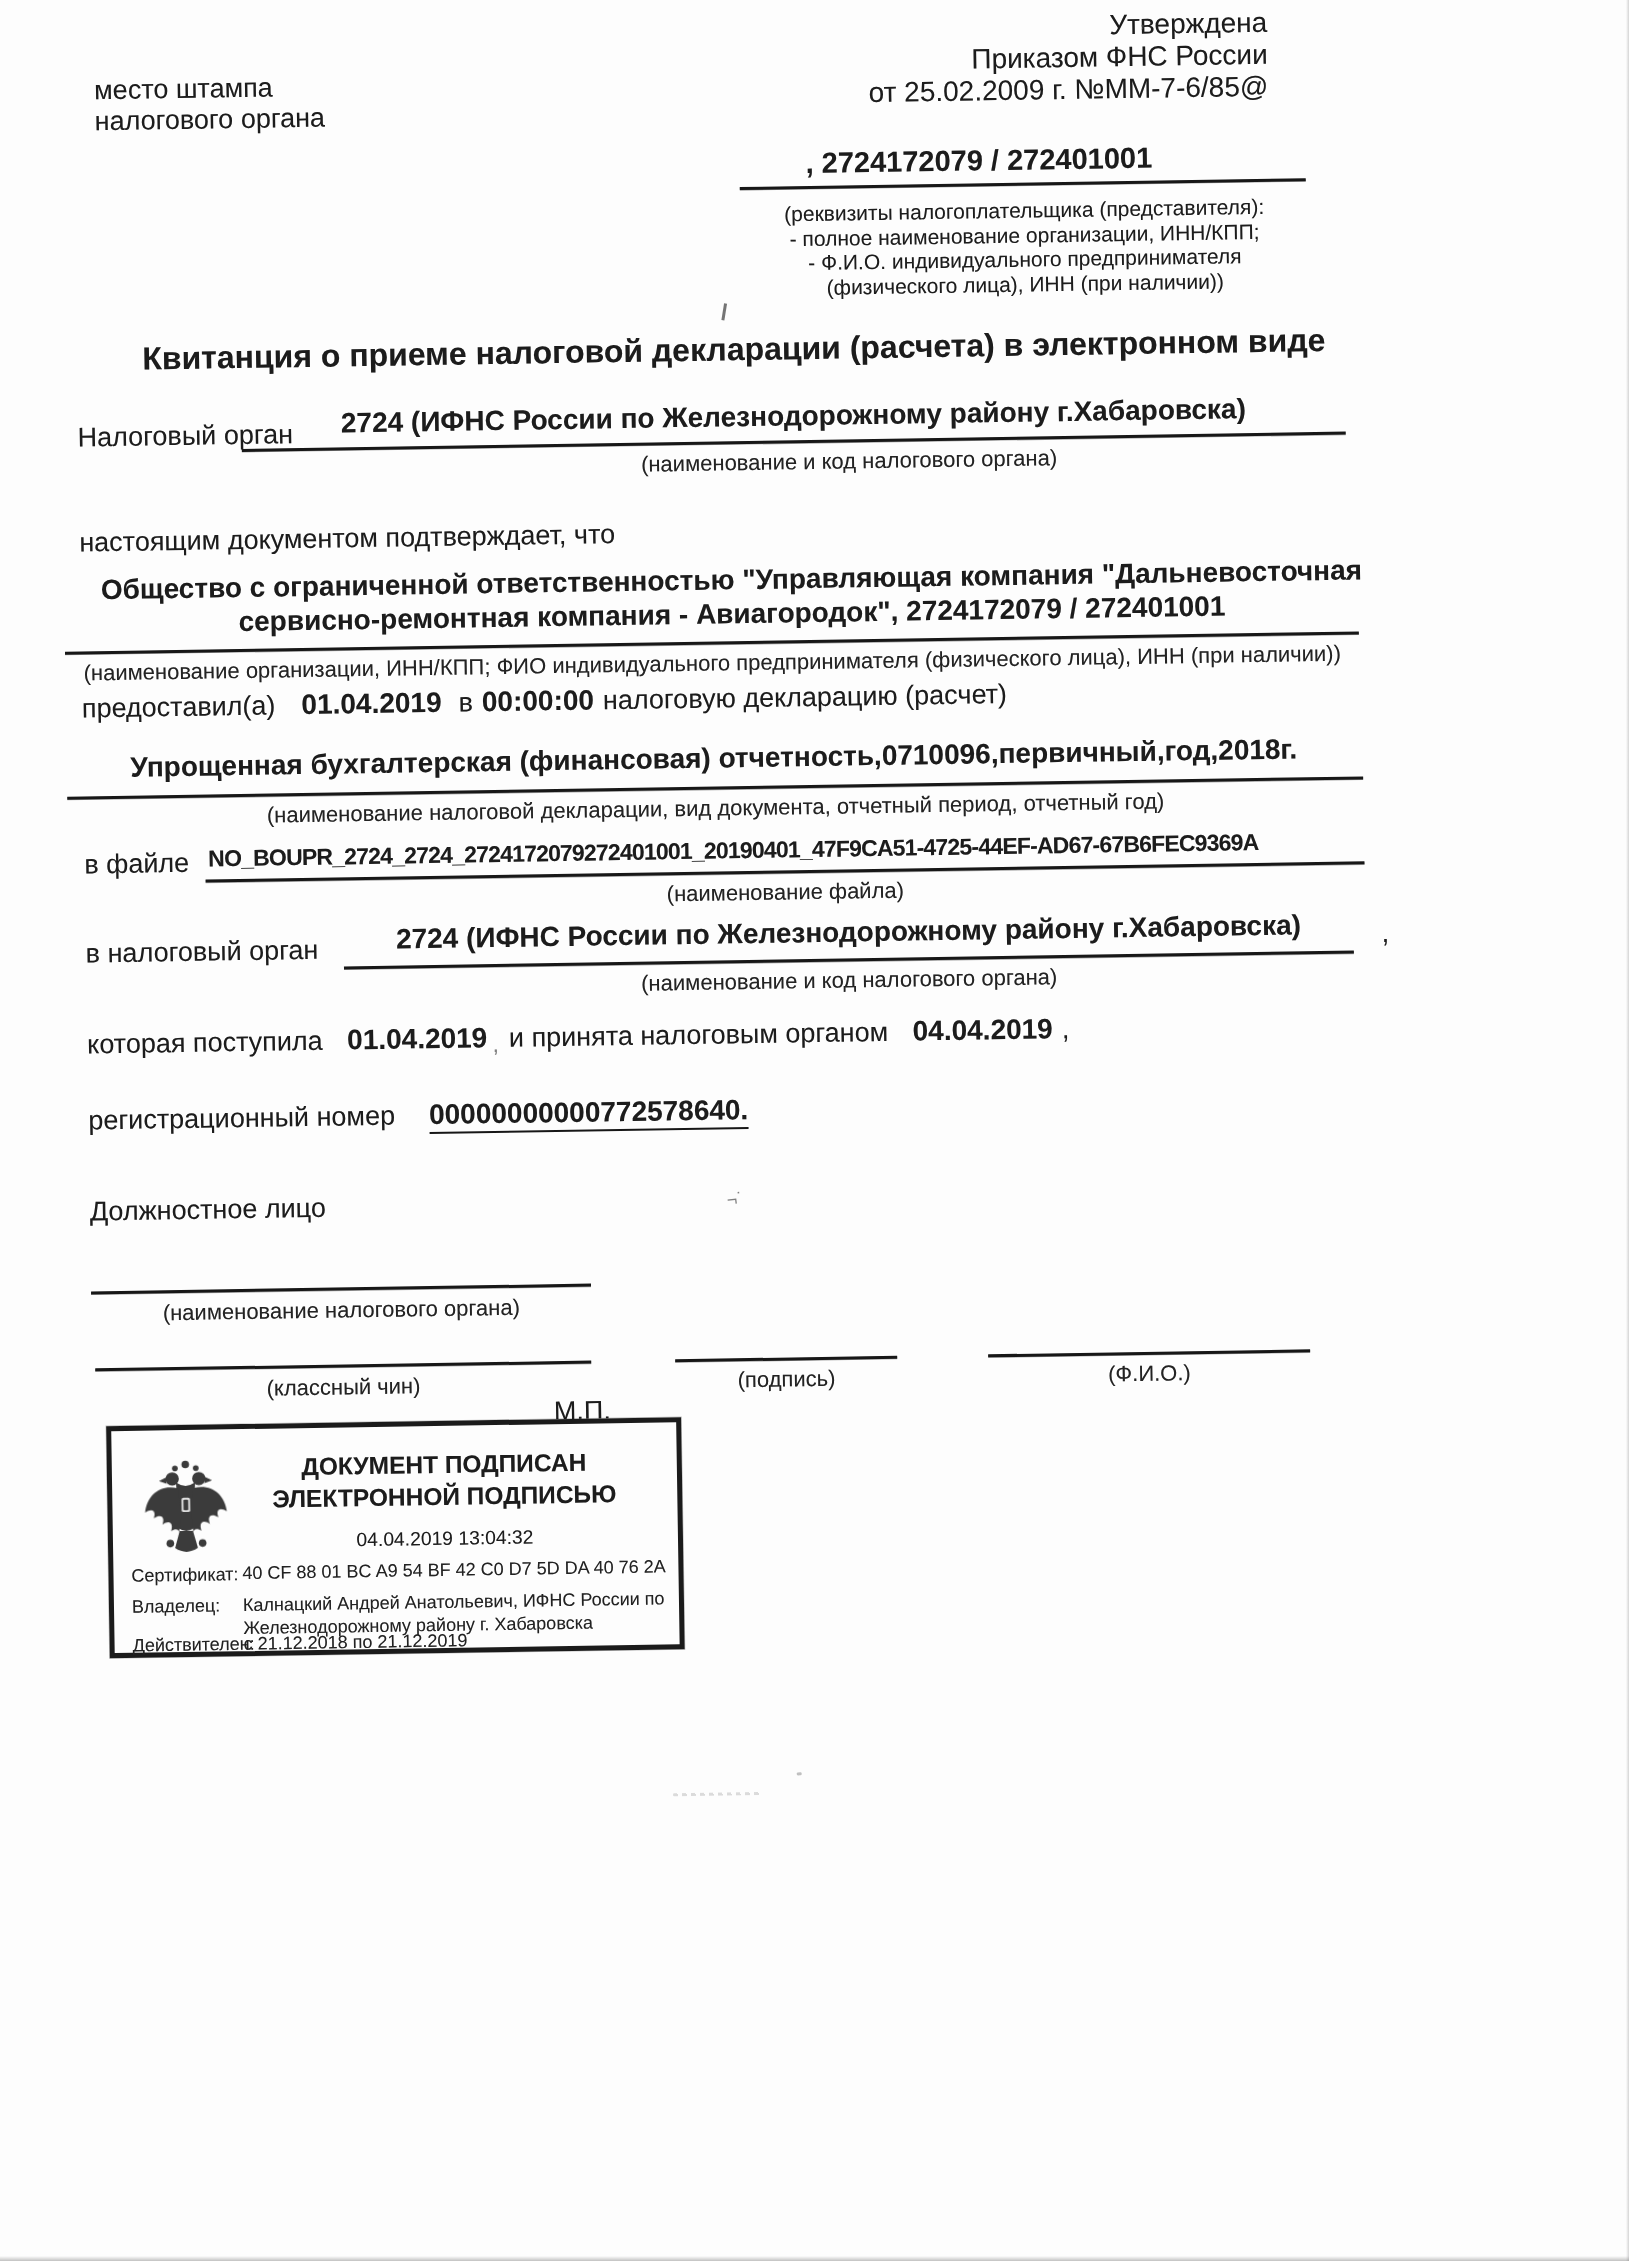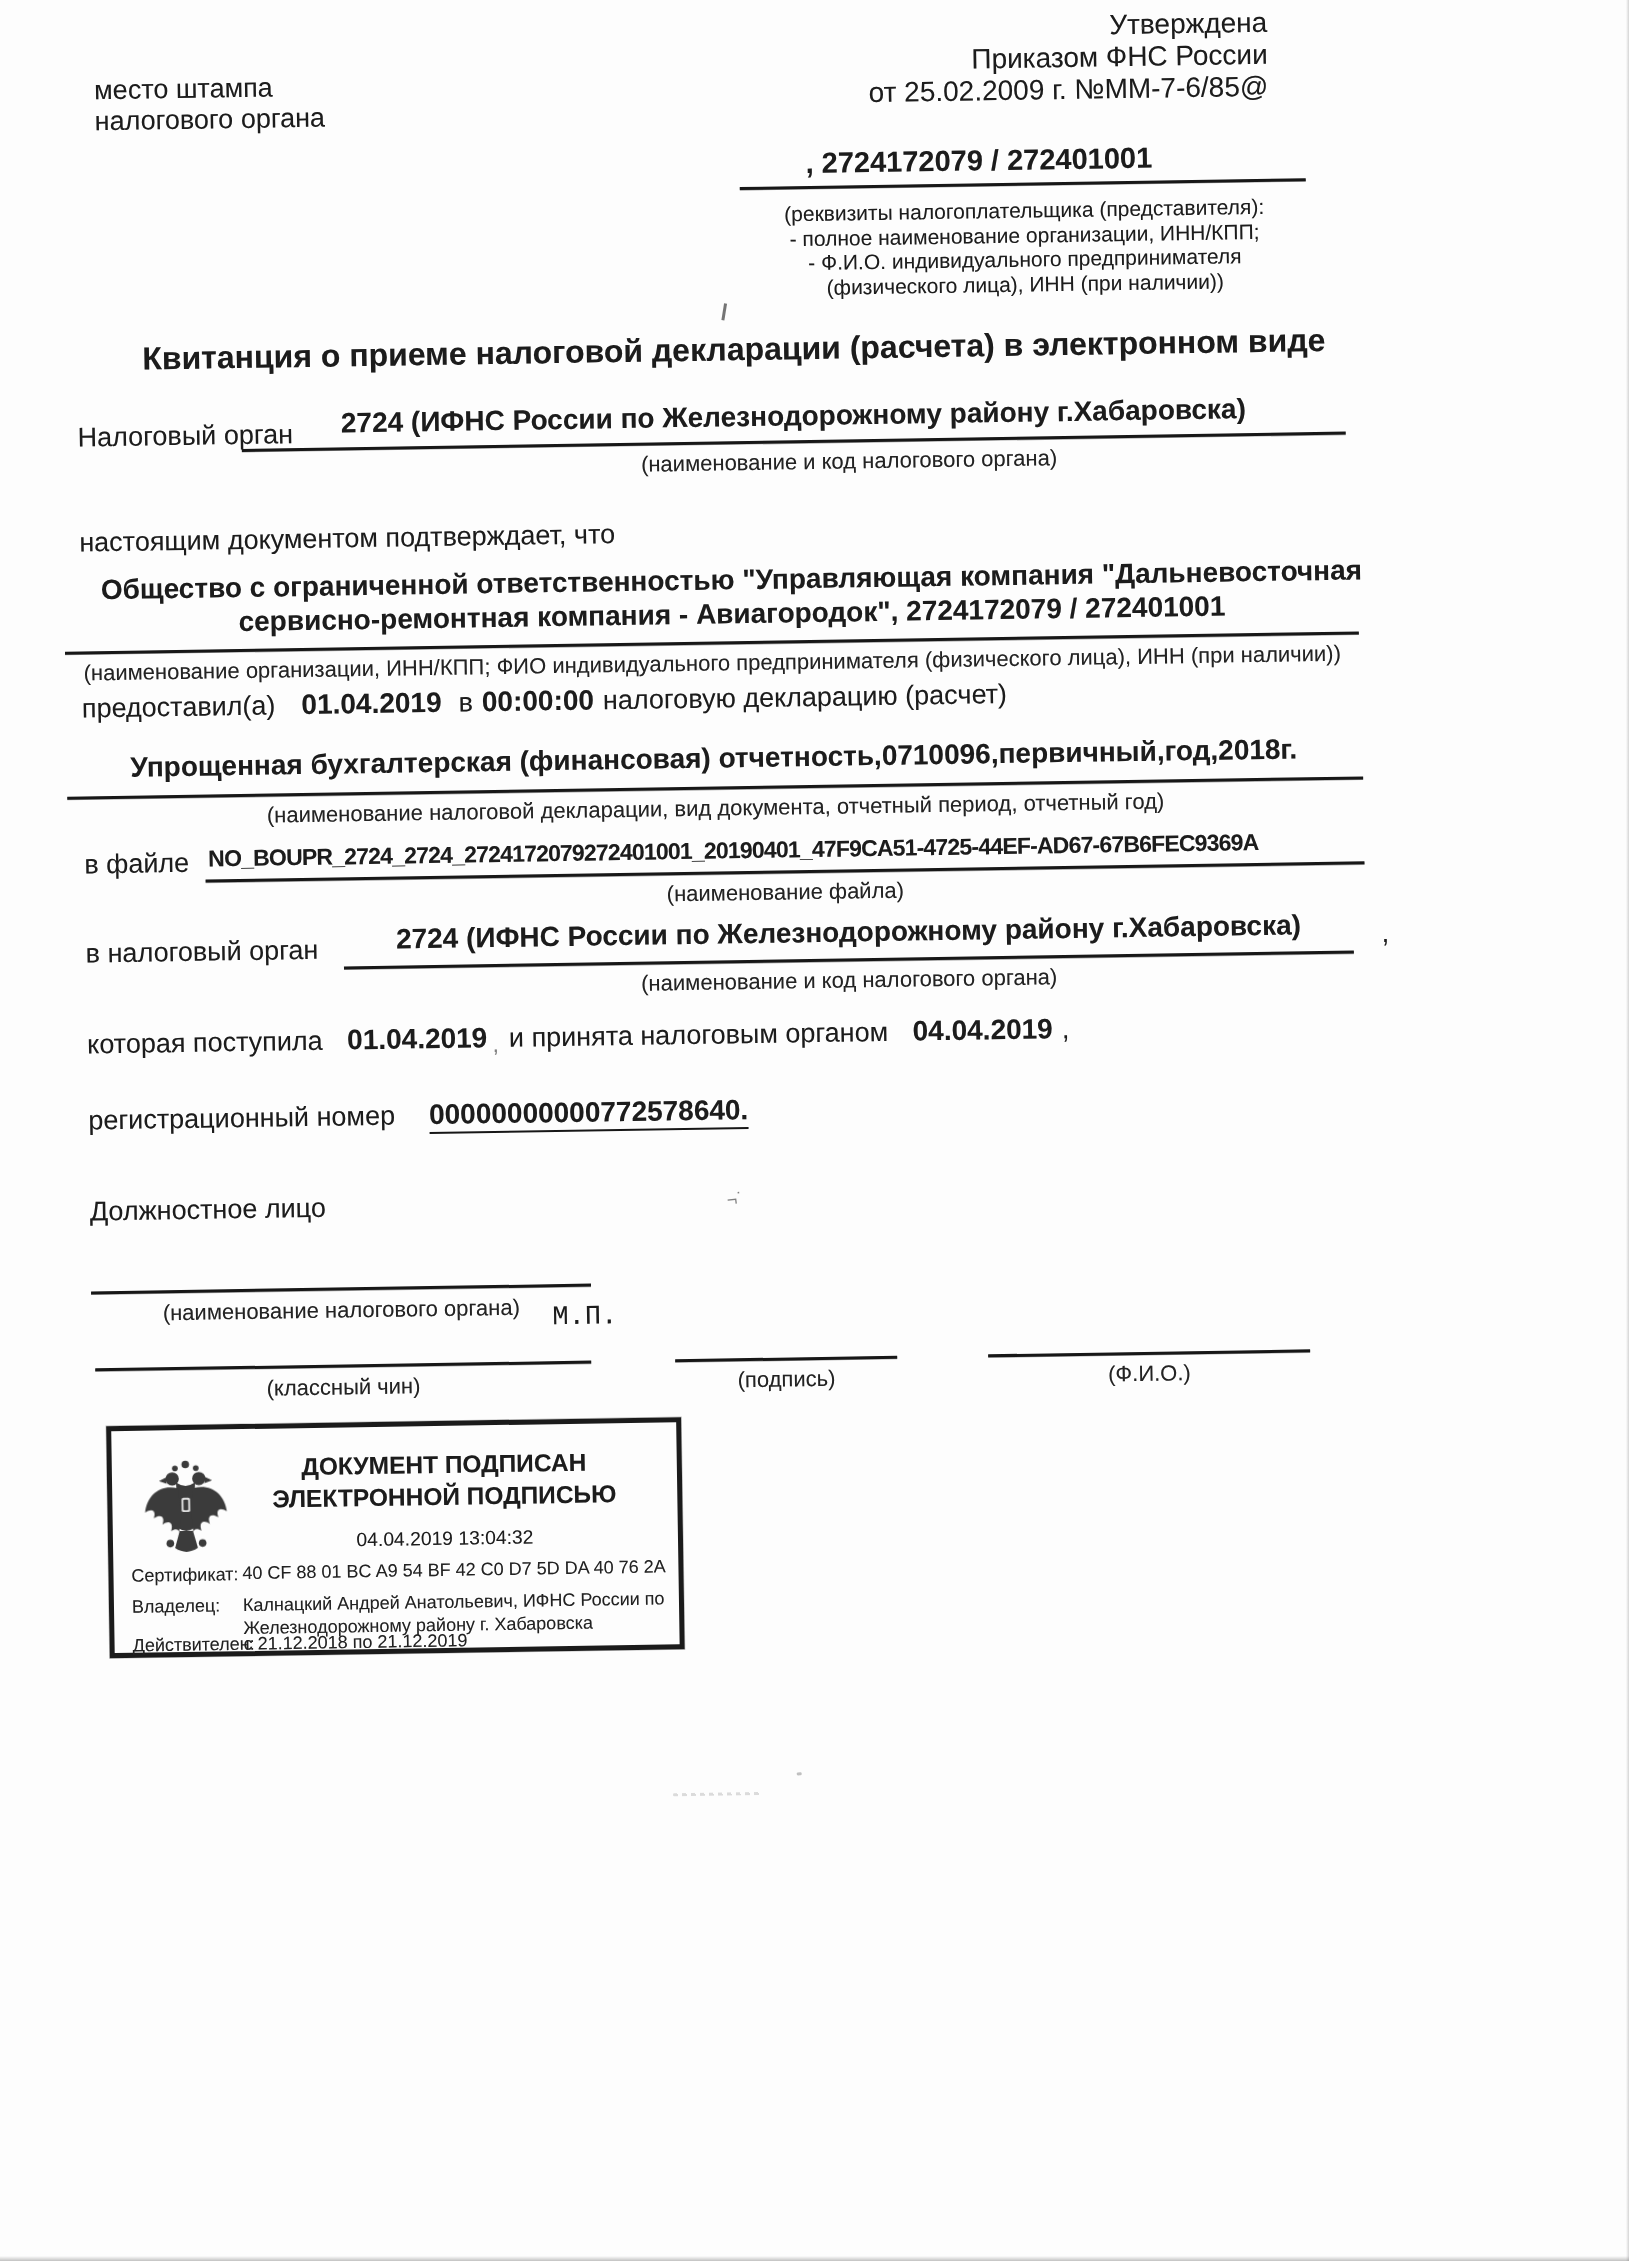--- a/index.html
+++ b/index.html
@@ -112,21 +112,21 @@
 
   <div class="abs uline" style="left:87px;top:1357px;width:496px;"></div>
   <div class="abs t center cap" style="left:87px;top:1367px;width:496px;">(классный чин)</div>
 
   <div class="abs uline" style="left:667px;top:1357px;width:222px;"></div>
   <div class="abs t center cap" style="left:667px;top:1366px;width:222px;">(подпись)</div>
 
   <div class="abs uline" style="left:980px;top:1357px;width:322px;"></div>
   <div class="abs t center cap" style="left:980px;top:1366px;width:322px;">(Ф.И.О.)</div>
 
-  <div class="abs t body-t" style="left:545px;top:1298px;font-family:Liberation Mono, monospace;">М.П.</div>
+  <div class="abs t body-t" style="left:545px;top:1392px;">М.П.</div>
 
   <div class="abs stamp-box" style="left:97px;top:1415px;width:565px;height:222px;">
     <svg class="abs" style="left:26px;top:22.6px;width:95px;height:119px;opacity:.92;filter:blur(0.3px);" viewBox="0 0 100 115" aria-hidden="true">
       <g fill="#2b2b2b">
         <circle cx="50" cy="7" r="4"></circle>
         <circle cx="39" cy="11" r="3"></circle>
           <circle cx="61" cy="11" r="3"></circle>
         <circle cx="36" cy="22" r="7"></circle>
           <circle cx="64" cy="22" r="7"></circle>
         <path d="M30 20 l-8 4 8 3 z"></path>

